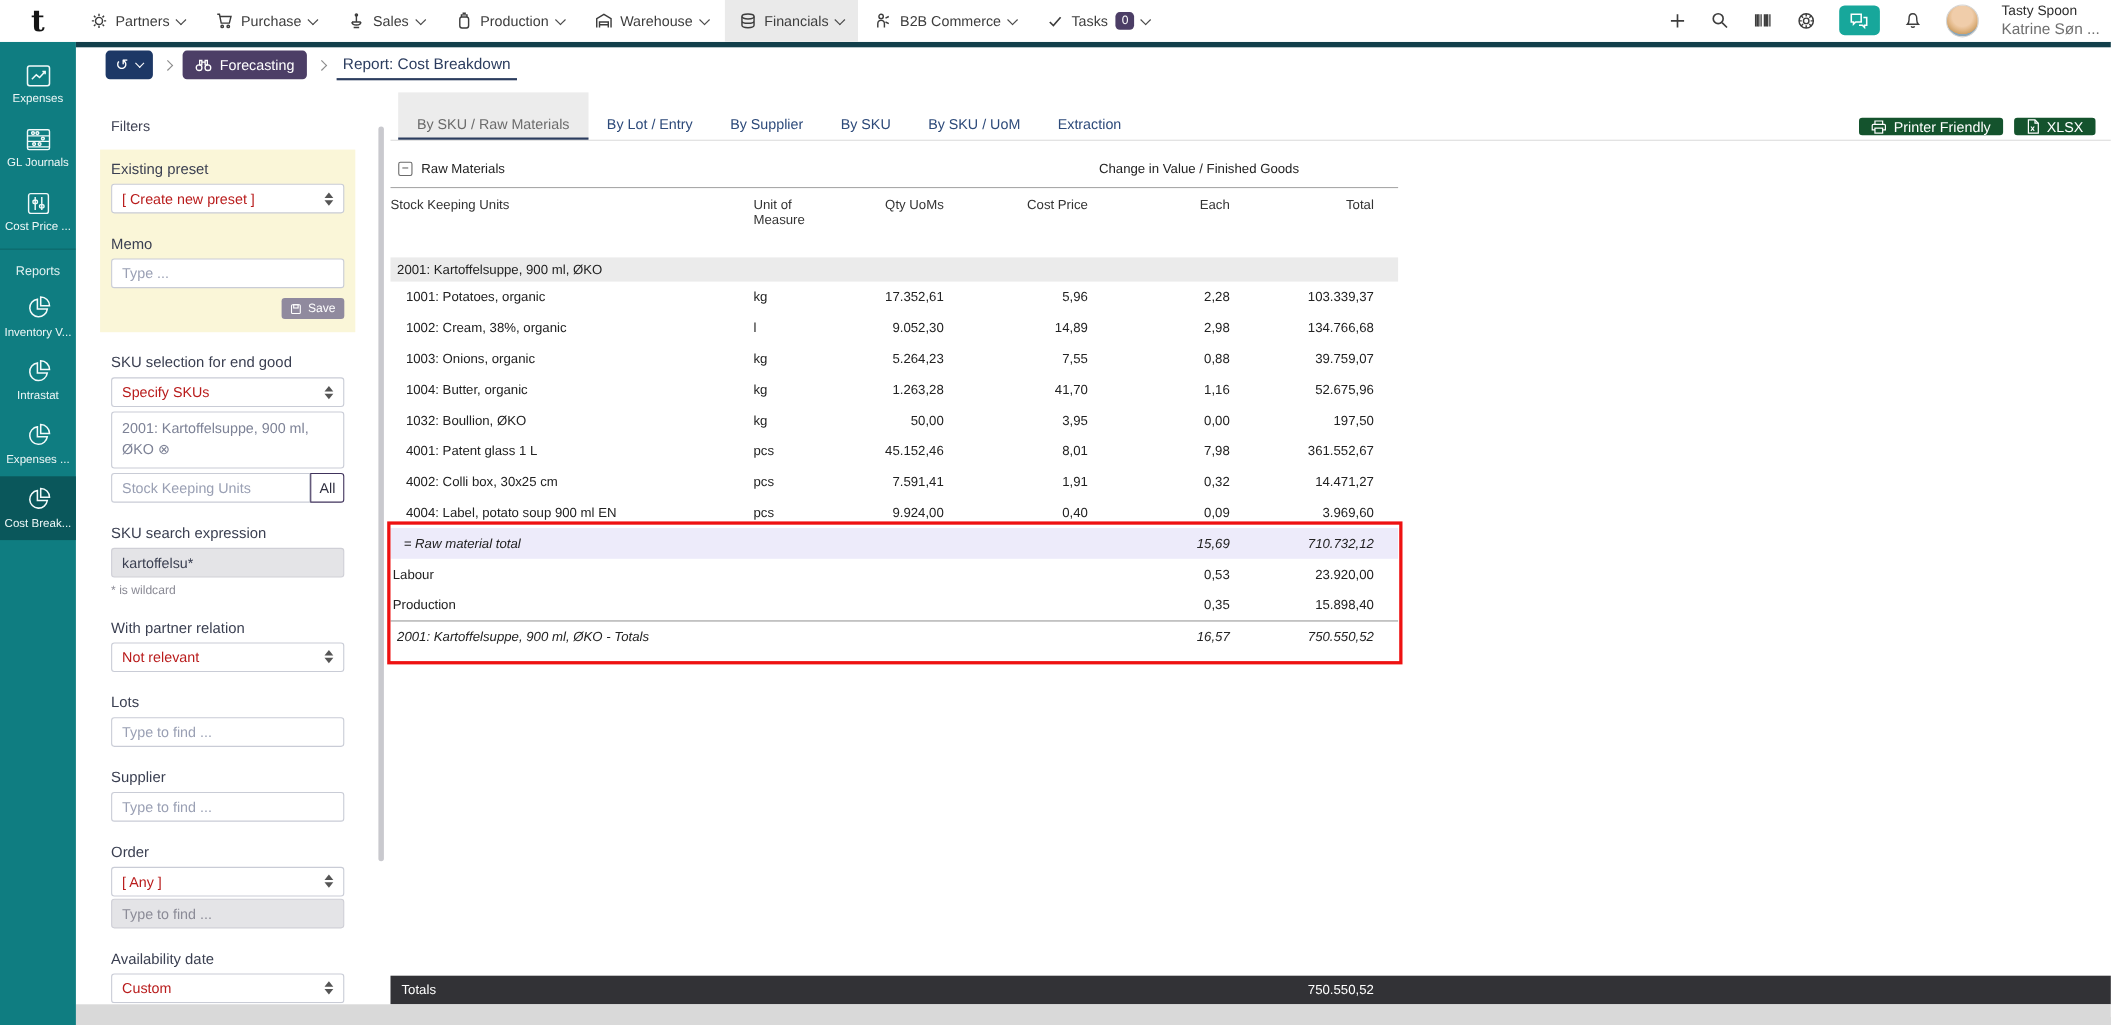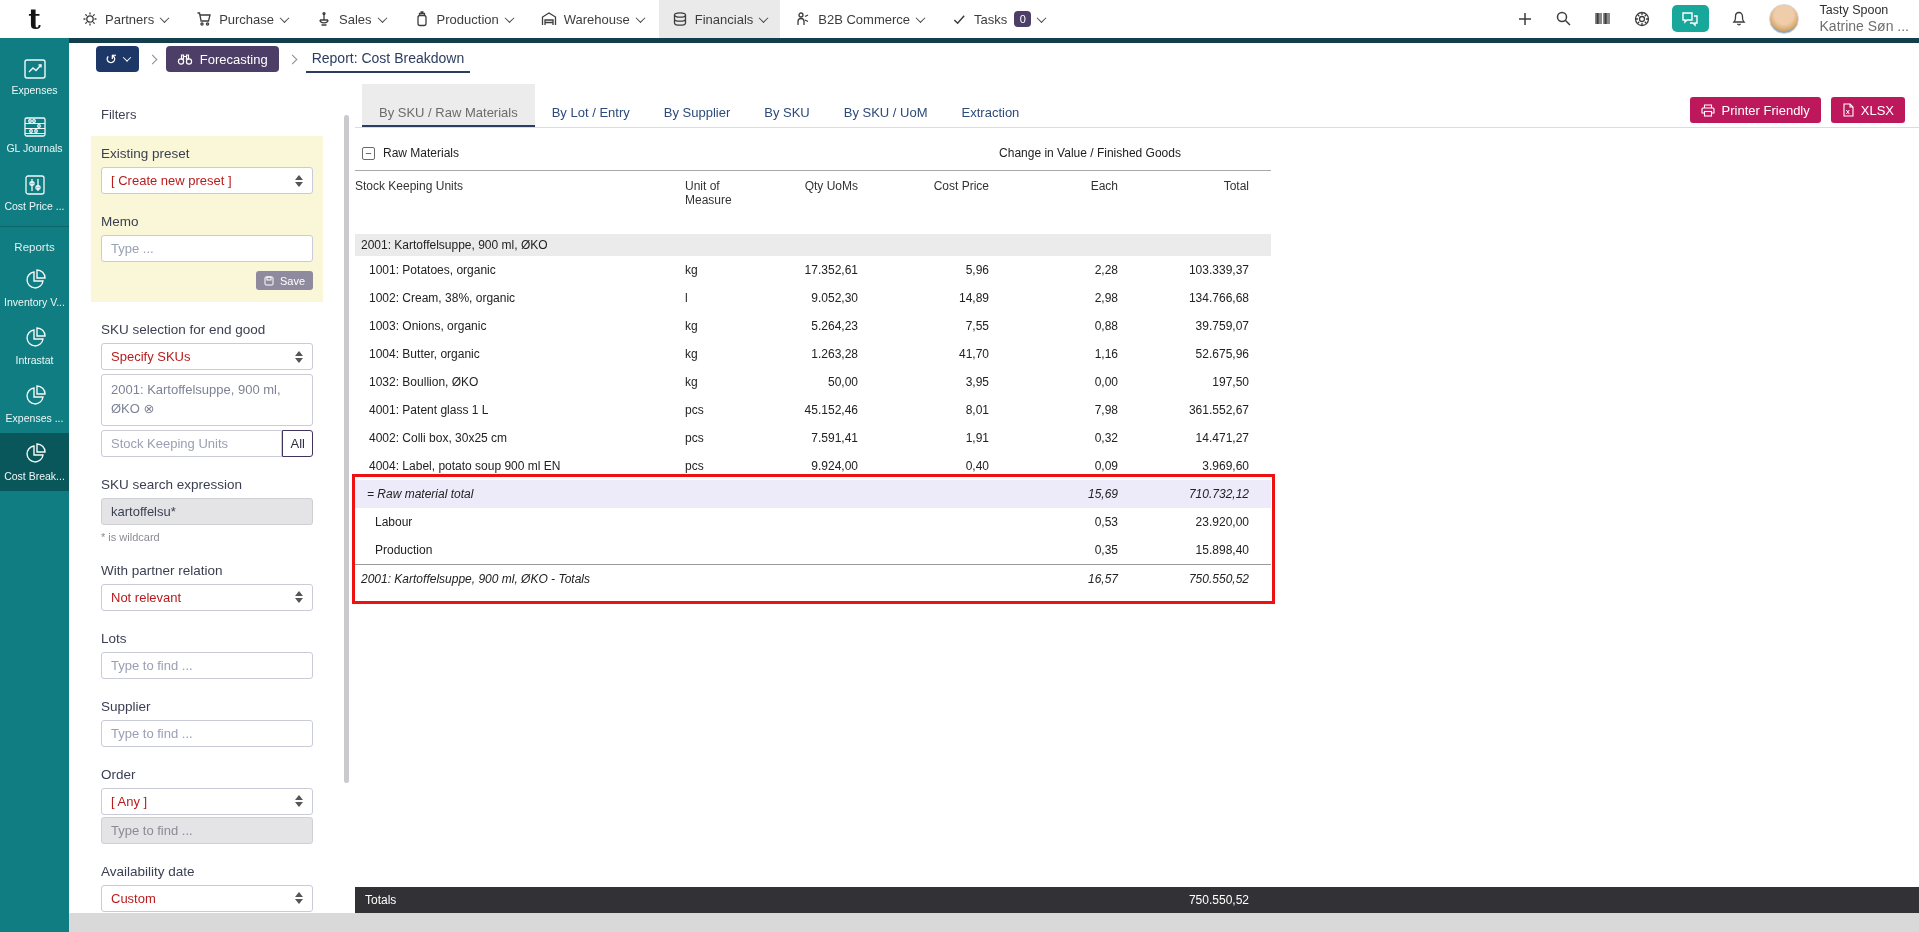--- a/index.html
+++ b/index.html
@@ -89,21 +89,21 @@
   .filters-scrollbar { position:absolute; left:344px; top:115px; width:5px; height:668px;
     background:#c9c9ce; border-radius:3px; z-index:6; }
 
   
   .main { position:absolute; left:355px; top:75px; right:0; bottom:46px; background:#fff; z-index:4; }
   .tabsbar { margin-top:25px; height:28px; border-bottom:1px solid #dcdcdc;
     display:flex; align-items:flex-end; padding-left:7px; }
   .tab { font-size:13px; color:#2d4a7a; padding:21px 17px 7px; cursor:pointer; white-space:nowrap; }
   .tab.active { background:#ececec; color:#6b6b6b; border-bottom:2px solid #2c3d5f; padding-bottom:5px; }
   .tab-actions { margin-left:auto; display:flex; gap:10px; padding:0 14px 4px 0; }
-  .pbtn { background:#be185d; color:#fff; border:none; border-radius:3px; height:26px;
+  .pbtn { background:#14532d; color:#fff; border:none; border-radius:3px; height:16px;
     padding:0 11px; font-size:13px; display:flex; align-items:center; gap:7px; cursor:pointer; }
 
   .report { position:relative; width:916px; margin-top:16px; }
   .rm-row { display:flex; align-items:center; gap:8px; height:18px; padding-left:7px; position:relative; }
   .collapse-box { width:13px; height:13px; border:1px solid #6b6b6b; border-radius:2px; font-size:11px;
     line-height:11px; text-align:center; color:#444; cursor:pointer; }
   .rm-label { font-size:12px; color:#222; }
   .civ { position:absolute; left:540px; width:390px; text-align:center; font-size:12px; color:#222; }
   .grid { display:grid; grid-template-columns:330px 116px 57px 131px 129px 153px; align-items:center; }
   .c { font-size:12px; color:#222; }
@@ -113,21 +113,21 @@
   .thead .c { color:#333; }
   .uom-wrap { display:block; width:66px; }
   .group-row { margin-top:18px; background:#ebebeb; height:22px; display:flex; align-items:center;
     font-size:12px; color:#222; padding-left:6px; }
   .drow { height:28px; }
   .drow .c.sku { padding-left:14px; }
   .sumrow { height:28px; font-style:italic; }
   .sumrow .c.sku { padding-left:12px; }
   .sumrow.lav { background:#edebfa; }
   .plainrow { height:28px; }
-  .plainrow .c.sku { padding-left:20px; }
+  .plainrow .c.sku { padding-left:2px; }
   .totrow { height:29px; border-top:1px solid #9a9a9a; font-style:italic; }
   .totrow .c.sku { padding-left:6px; }
   .red-box { position:absolute; left:-3px; top:399px; width:923px; height:130px;
     border:3px solid #ee1111; pointer-events:none; z-index:8; }
 
   
   .footerbar { position:absolute; left:355px; right:0; top:887px; height:26px; background:#323236;
     display:flex; align-items:center; z-index:6; }
   .footer-inner { width:916px; display:flex; align-items:center; justify-content:space-between;
     color:#fff; font-size:12px; padding:0 22px 0 10px; }

